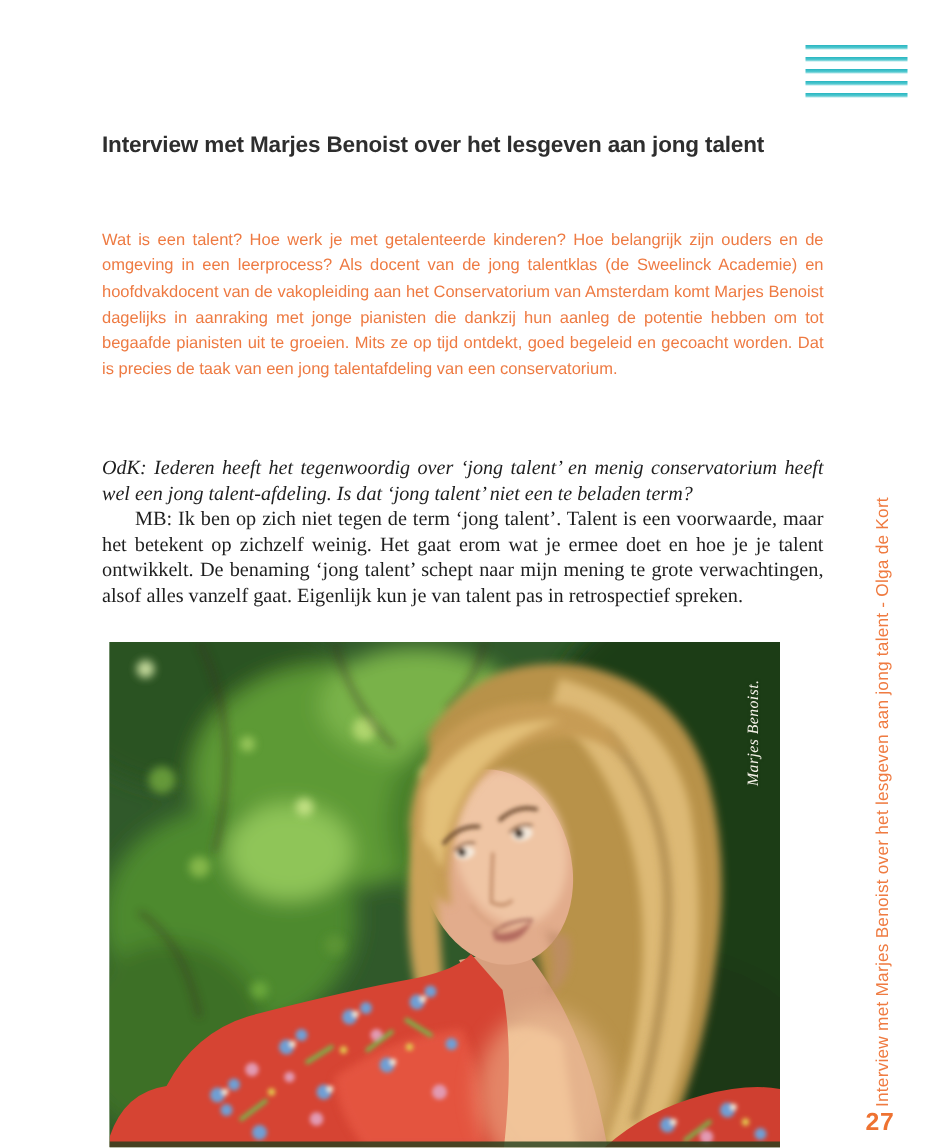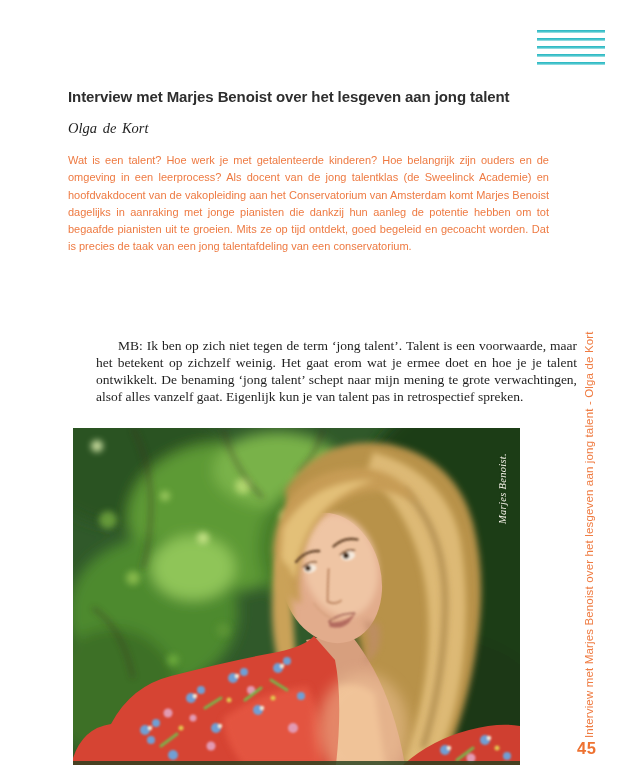--- a/index.html
+++ b/index.html
@@ -53,21 +53,21 @@
   .qa-question {
     position: absolute; left: 68px; top: 303px; width: 481px;
     font-family: "Liberation Serif", serif; font-style: italic;
     font-size: 13.4px; line-height: 17px; color: #1e1e1e;
     text-align: justify;
   }
   .qa-answer {
     position: absolute; left: 68px; top: 337px; width: 481px;
     font-family: "Liberation Serif", serif;
     font-size: 13.5px; line-height: 17px; color: #1e1e1e;
-    text-align: justify; text-indent: 22px; margin-left: 28px;
+    text-align: justify; text-indent: 22px;
   }
 
   
   .photo {
     position: absolute; left: 73px; top: 428px;
     width: 447px; height: 337px; overflow: hidden;
     background: #2f5a26;
   }
   .photo svg { display: block; }
   .photo-credit {
@@ -100,24 +100,24 @@
   <div class="logo-lines">
     <div class="logo-line"></div>
     <div class="logo-line"></div>
     <div class="logo-line"></div>
     <div class="logo-line"></div>
     <div class="logo-line"></div>
   </div>
 
   <h2 class="article-subtitle">Interview met Marjes Benoist over het lesgeven aan jong talent</h2>
 
-  <div class="article-author">Olga de Kort</div>
 
   <p class="article-intro">Wat is een talent? Hoe werk je met getalenteerde kinderen? Hoe belangrijk zijn ouders en de omgeving in een leerprocess? Als docent van de jong talentklas (de Sweelinck Academie) en hoofdvakdocent van de vakopleiding aan het Conservatorium van Amsterdam komt Marjes Benoist dagelijks in aanraking met jonge pianisten die dankzij hun aanleg de potentie hebben om tot begaafde pianisten uit te groeien. Mits ze op tijd ontdekt, goed begeleid en gecoacht worden. Dat is precies de taak van een jong talentafdeling van een conservatorium.</p>
 
+  <p class="qa-question">OdK: Iederen heeft het tegenwoordig over ‘jong talent’ en menig conservatorium heeft wel een jong talent-afdeling. Is dat ‘jong talent’ niet een te beladen term?</p>
 
   <p class="qa-answer">MB: Ik ben op zich niet tegen de term ‘jong talent’. Talent is een voorwaarde, maar het betekent op zichzelf weinig. Het gaat erom wat je ermee doet en hoe je je talent ontwikkelt. De benaming ‘jong talent’ schept naar mijn mening te grote verwachtingen, alsof alles vanzelf gaat. Eigenlijk kun je van talent pas in retrospectief spreken.</p>
 
   <div class="photo">
     <svg width="447" height="337" viewBox="0 0 447 337" preserveAspectRatio="none">
       <defs>
         <filter id="soft" x="-30%" y="-30%" width="160%" height="160%">
             <feGaussianBlur stdDeviation="7"></feGaussianBlur>
           </filter>
         <filter id="soft2" x="-30%" y="-30%" width="160%" height="160%">
@@ -251,15 +251,15 @@
 
       <ellipse cx="290" cy="300" rx="45" ry="55" fill="#f3c79b" opacity=".5" filter="url(#soft)"></ellipse>
 
       <rect x="0" y="333" width="447" height="4" fill="#23401d" opacity=".8"></rect>
     </svg>
     <div class="photo-credit">Marjes Benoist.</div>
   </div>
 
   <div class="sidebar-title">Interview met Marjes Benoist over het lesgeven aan jong talent - Olga de Kort</div>
 
-  <div class="page-number">45</div>
+  <div class="page-number">27</div>
 
 </div>
 
 </body></html>

